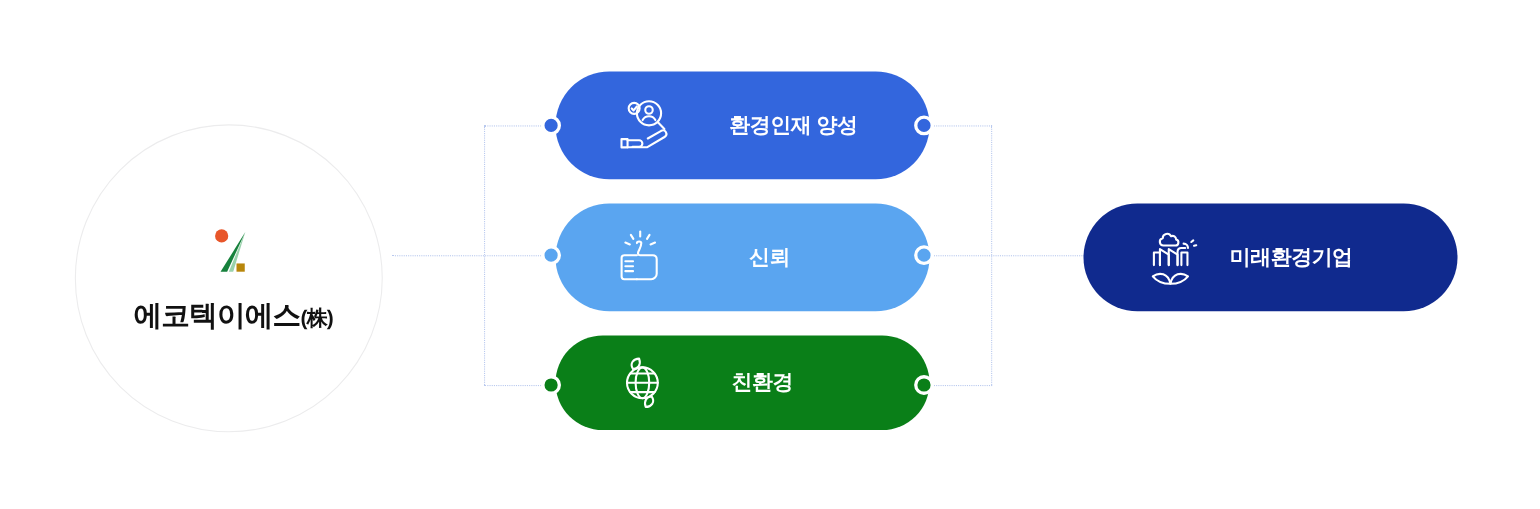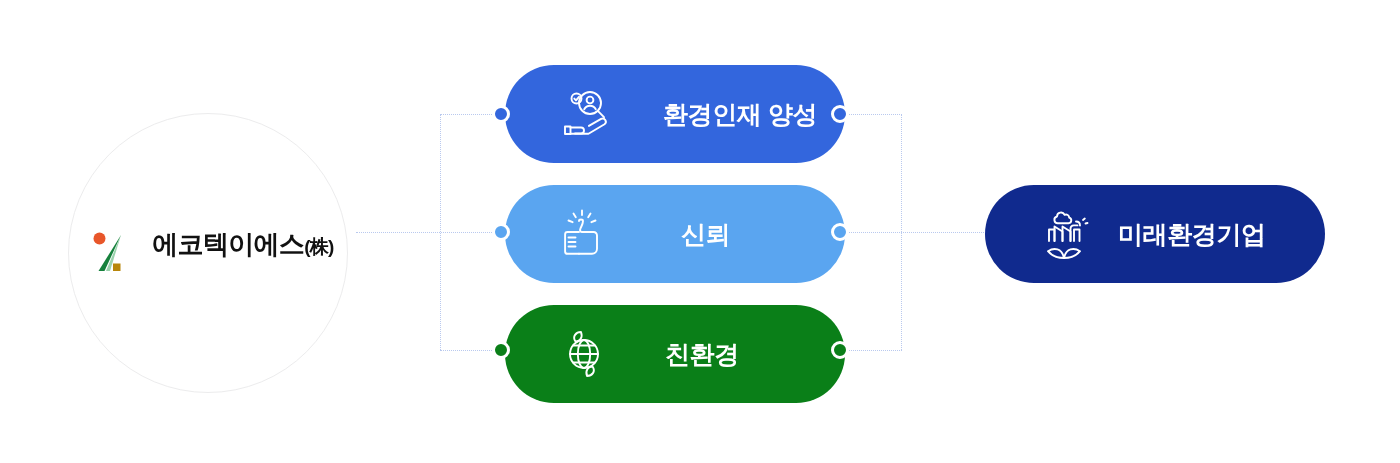--- a/index.html
+++ b/index.html
@@ -35,22 +35,24 @@
     left: 68px;
     top: 113px;
     width: 280px;
     height: 280px;
     display: flex;
     align-items: center;
     justify-content: center;
   }
   .brand-lockup {
     display: flex;
+    align-items: center;
     gap: 22px;
     transform: translateX(4px);
+    flex-direction: column;
   }
   .brand-mark {
     width: 40px;
     height: 44px;
     flex: 0 0 auto;
     display: block;
   }
   .brand-name {
     font-size: 26px;
     font-weight: 700;
@@ -95,31 +97,31 @@
     box-sizing: border-box;
     z-index: 3;
   }
   .pill .pill-icon {
     flex: 0 0 auto;
     display: flex;
     align-items: center;
     justify-content: center;
   }
   .pill .pill-label {
-    font-size: 25px;
+    font-size: 19px;
     font-weight: 700;
     color: #ffffff;
     letter-spacing: -0.4px;
     white-space: nowrap;
     line-height: 1;
   }
 
   .pill-1 { left: 505px; top: 65px;  width: 340px; height: 98px; background: #3366dd; }
   .pill-2 { left: 505px; top: 185px; width: 340px; height: 98px; background: #5aa5f0; }
-  .pill-3 { left: 505px; top: 305px; width: 340px; height: 98px; background: #0a7f18; }
+  .pill-3 { left: 505px; top: 305px; width: 340px; height: 86px; background: #0a7f18; }
   .pill-4 { left: 985px; top: 185px; width: 340px; height: 98px; background: #102a8e; }
 
   .pill-1 .pill-icon { margin-left: 52px; }
   .pill-2 .pill-icon { margin-left: 52px; }
   .pill-3 .pill-icon { margin-left: 52px; }
   .pill-4 .pill-icon { margin-left: 50px; }
 
   .pill-1 .pill-label { margin-left: 50px; }
   .pill-2 .pill-label { margin-left: 68px; }
   .pill-3 .pill-label { margin-left: 52px; }

